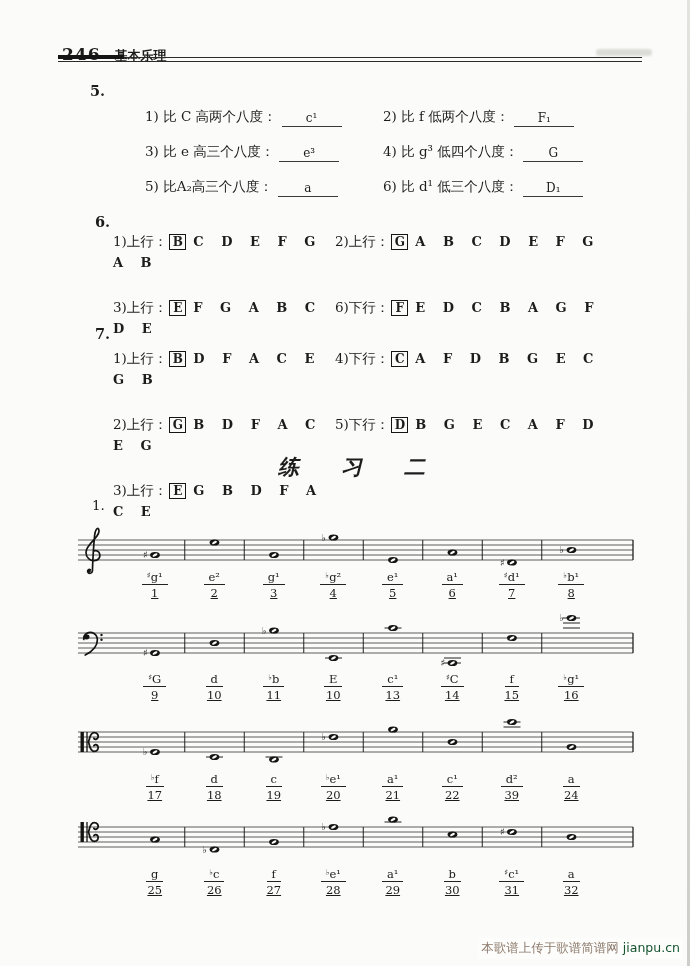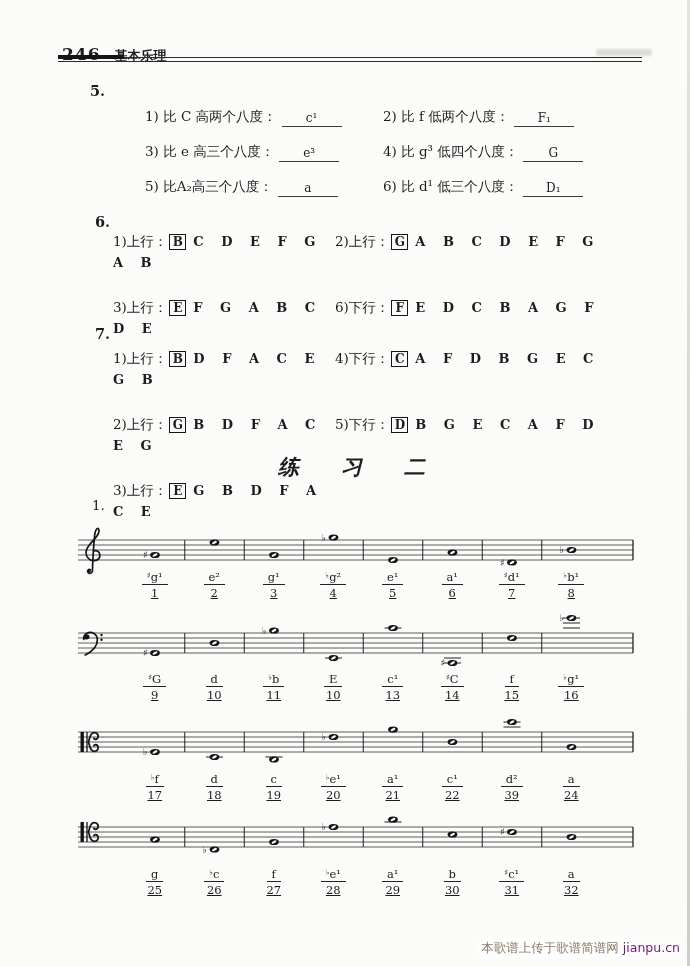--- a/index.html
+++ b/index.html
@@ -44,21 +44,21 @@
   .labels{position:absolute;left:125px;width:476px;display:flex;}
   .cell{width:59.5px;text-align:center;text-decoration:underline;}
   .ans{display:inline-block;border-bottom:1.2px solid #222;padding:0 5px 0 5px;
     font-size:11.5px;line-height:13px;}
   .lab-acc{font-size:8px;vertical-align:3px;font-family:"DejaVu Sans","Liberation Sans",sans-serif;}
   .num{font-size:11.5px;margin-top:1px;}
   
   .watermark{position:absolute;right:7px;bottom:7px;background:#fdfdfc;padding:2px 3px;
     font-family:"DejaVu Sans","Liberation Sans",sans-serif;font-size:12.5px;
     color:#8d7b6b;white-space:nowrap;}
-  .watermark .link{color:#701a75;margin-top:16px;}
+  .watermark .link{color:#14532d;margin-top:16px;}
 </style>
 </head>
 <body>
 
 <div class="page-header">
   <span class="page-number">246</span><span class="book-title">基本乐理</span>
 </div>
 <div class="head-rule">
     <span class="thick"></span>
   </div>

